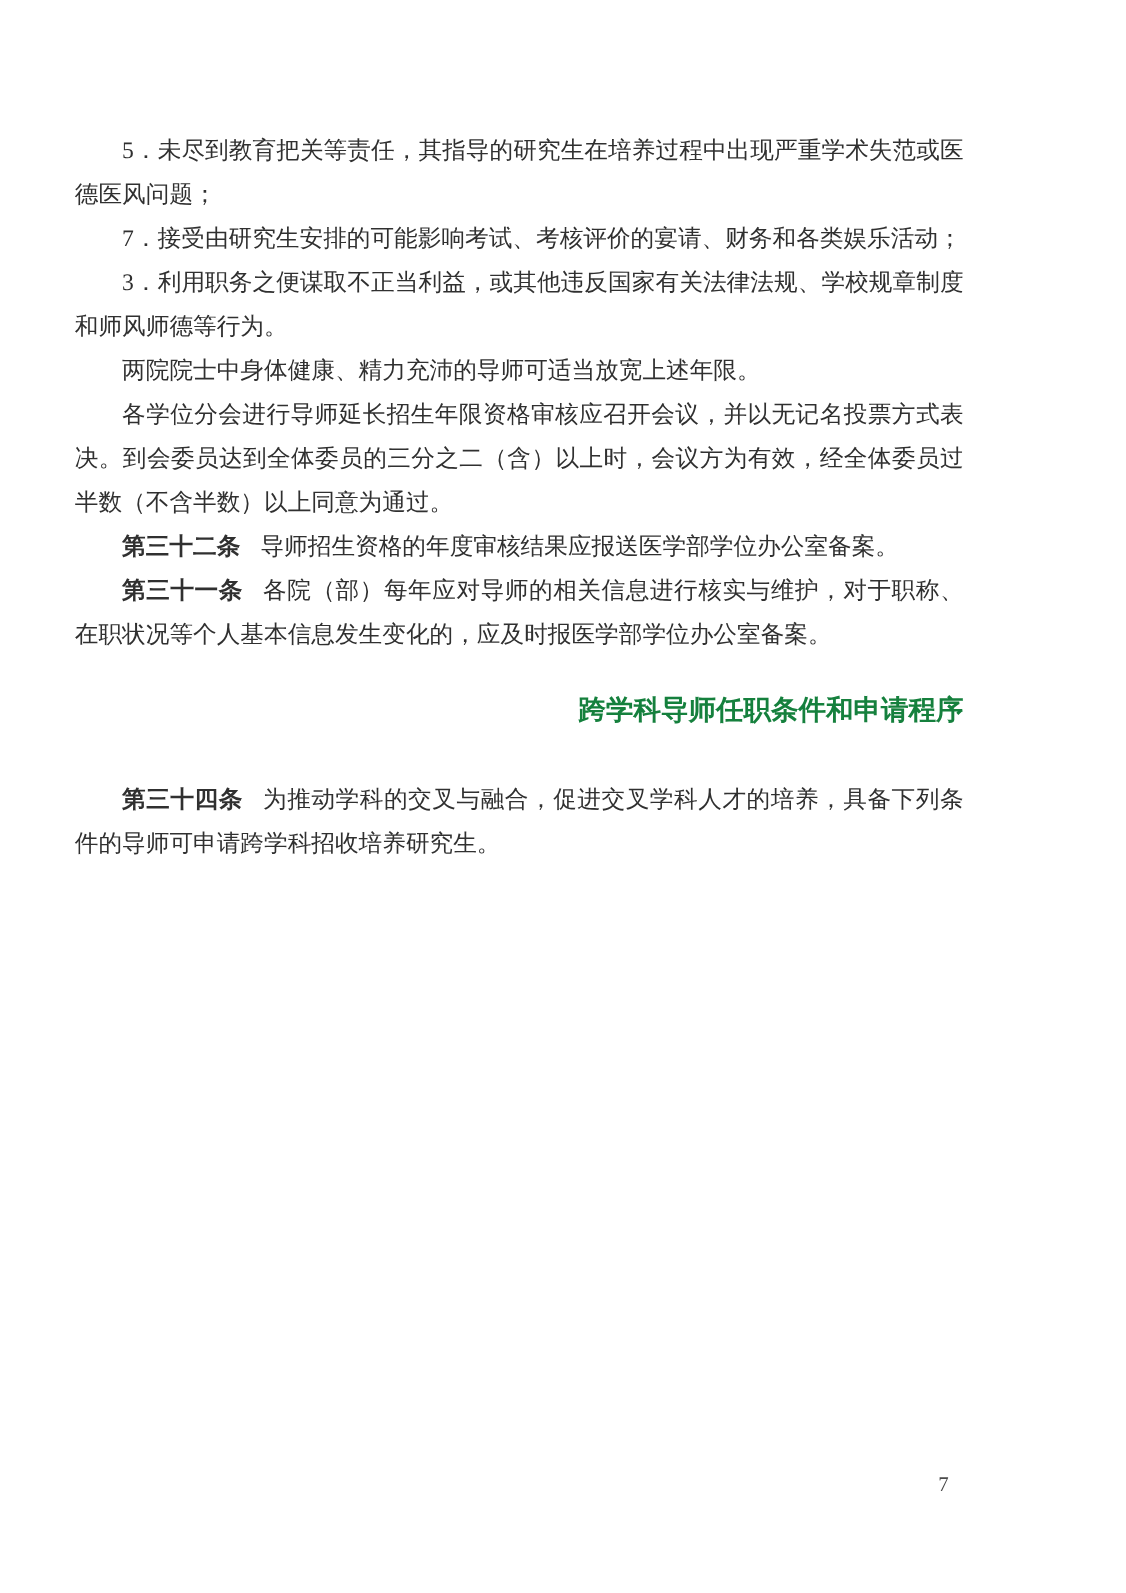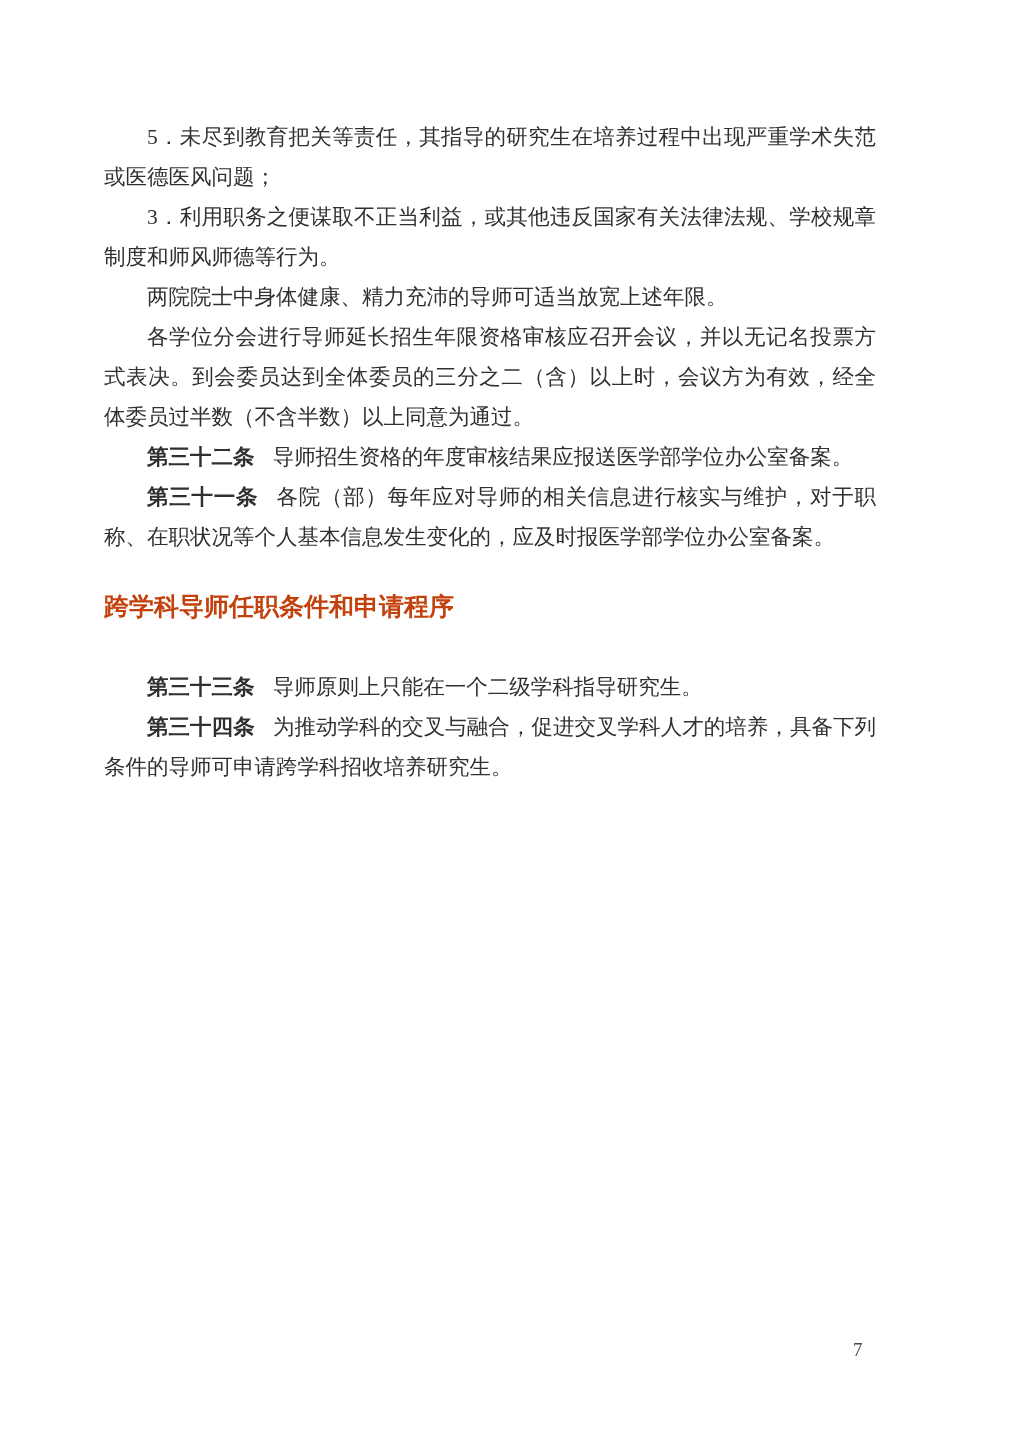--- a/index.html
+++ b/index.html
@@ -12,21 +12,21 @@
     height: 1448px;
     position: relative;
     font-family: "Liberation Serif", "DejaVu Serif", serif;
     color: #303030;
     overflow: hidden;
   }
   .page {
     position: absolute;
     inset: 0;
     box-sizing: border-box;
-    padding: 117px 148px 0 104px;
+    padding: 117px 148px 0 68px;
     background: #ffffff;
     border-radius: 14px;
   }
   .para {
     margin: 0;
     font-size: 21.5px;
     line-height: 40px;
     text-align: justify;
     text-justify: inter-ideograph;
     text-indent: 2em;
@@ -34,55 +34,55 @@
   }
   .term {
     font-weight: bold;
     margin-right: 0.85em;
   }
   .section-heading {
     margin: 30px 0 40px 0;
     font-size: 25px;
     line-height: 40px;
     font-weight: bold;
-    text-align: left;
+    text-align: right;
     text-indent: 0;
-    color: #c2410c;
+    color: #15803d;
   }
   .page-number {
     position: absolute;
     left: 853px;
     top: 1336px;
     font-size: 19px;
     line-height: 28px;
     color: #4a4a4a;
   }
 </style>
 </head>
 <body>
 
 <main class="page">
 
   <section>
     <p class="para"><span>5．未尽到教育把关等责任，其指导的研究生在培养过程中出现严重学术失范或医德医风问题；</span></p>
+    <p class="para"><span>7．接受由研究生安排的可能影响考试、考核评价的宴请、财务和各类娱乐活动；</span></p>
     <p class="para"><span>3．利用职务之便谋取不正当利益，或其他违反国家有关法律法规、学校规章制度和师风师德等行为。</span></p>
 
 
     <p class="para"><span>两院院士中身体健康、精力充沛的导师可适当放宽上述年限。</span></p>
     <p class="para"><span>各学位分会进行导师延长招生年限资格审核应召开会议，并以无记名投票方式表决。到会委员达到全体委员的三分之二（含）以上时，会议方为有效，经全体委员过半数（不含半数）以上同意为通过。</span></p>
 
     <p class="para"><b class="term">第三十二条</b><span>导师招生资格的年度审核结果应报送医学部学位办公室备案。</span></p>
 
     <p class="para"><b class="term">第三十一条</b><span>各院（部）每年应对导师的相关信息进行核实与维护，对于职称、在职状况等个人基本信息发生变化的，应及时报医学部学位办公室备案。</span></p>
   </section>
 
   <h2 class="para section-heading">跨学科导师任职条件和申请程序</h2>
 
   <section>
-    <p class="para"><b class="term">第三十三条</b><span>导师原则上只能在一个二级学科指导研究生。</span></p>
 
     <p class="para"><b class="term">第三十四条</b><span>为推动学科的交叉与融合，促进交叉学科人才的培养，具备下列条件的导师可申请跨学科招收培养研究生。</span></p>
 
   </section>
 
   <span class="page-number">7</span>
 
 </main>
 
 </body></html>

